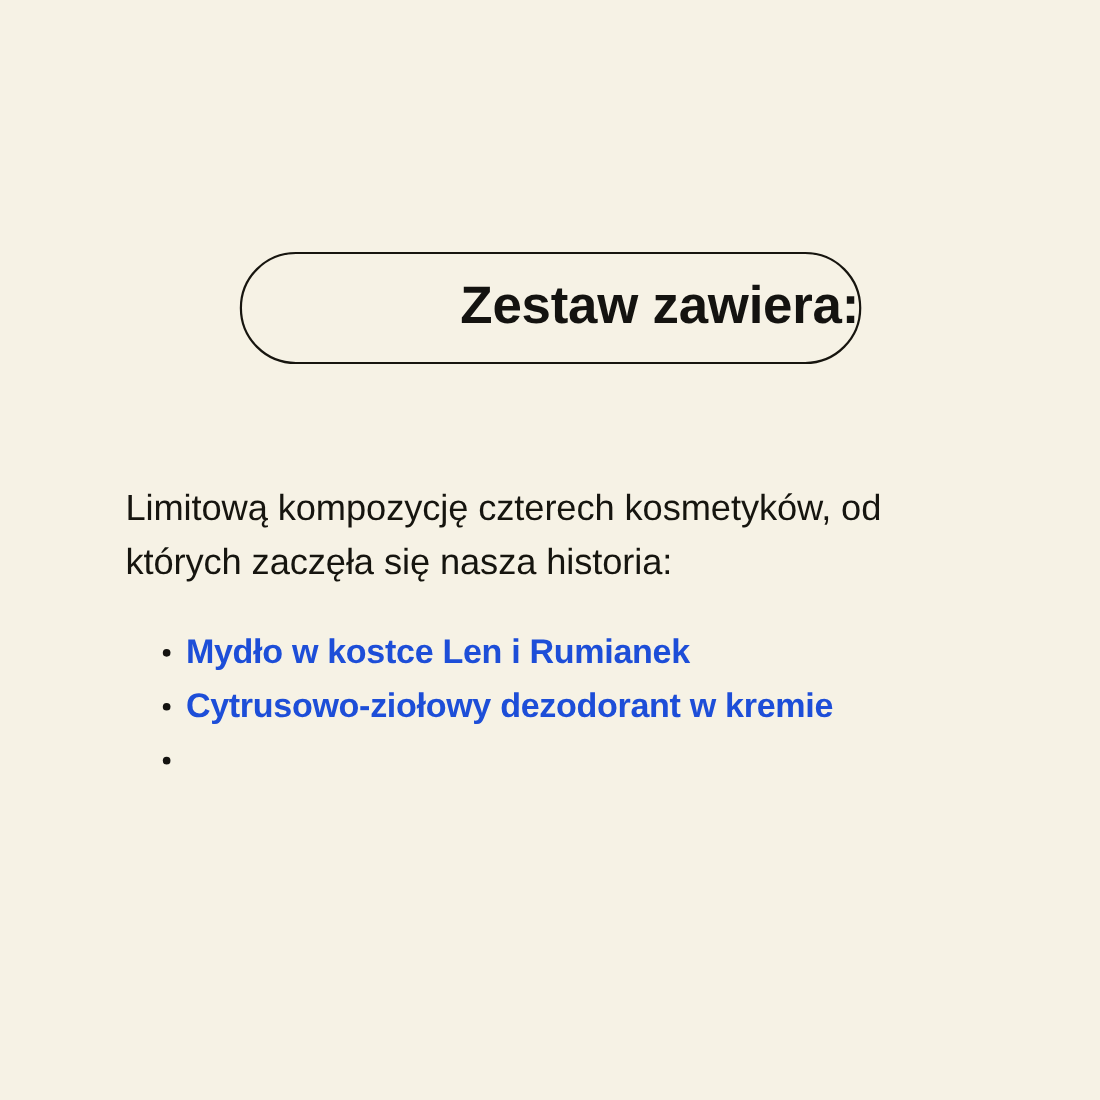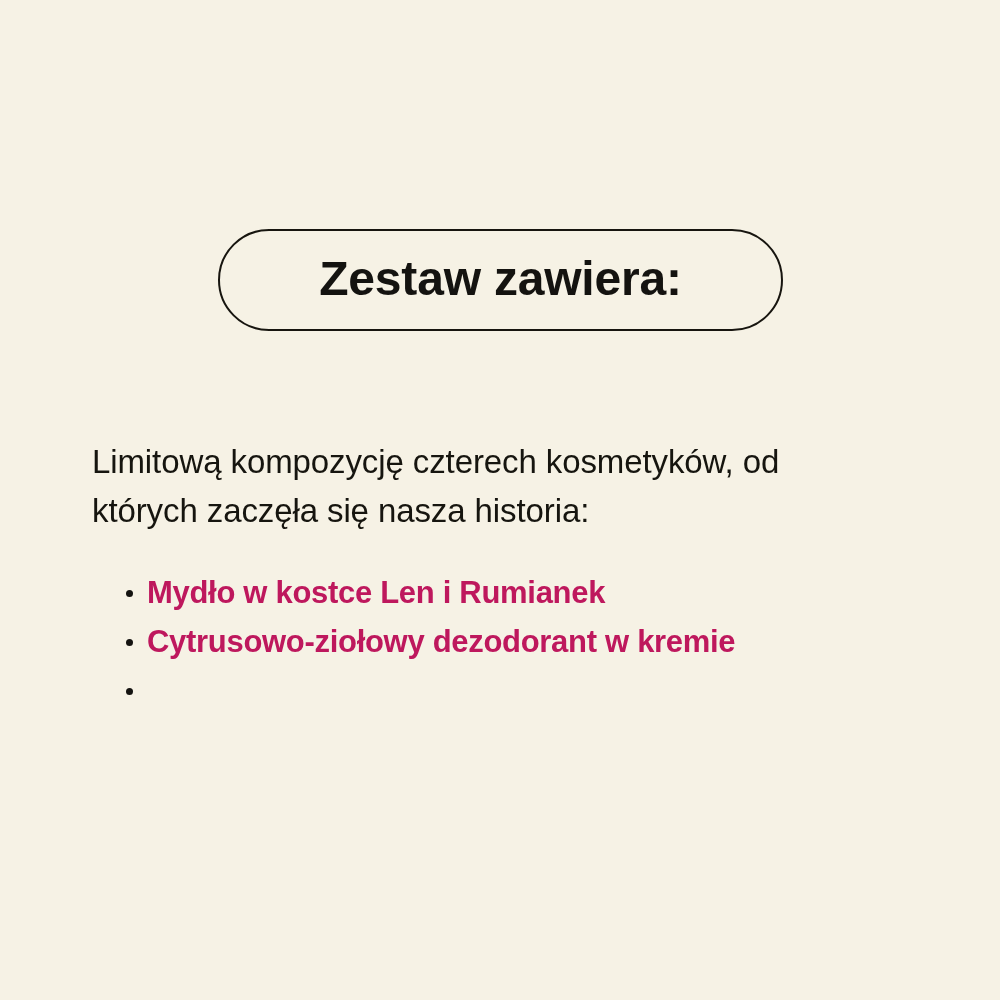--- a/index.html
+++ b/index.html
@@ -27,37 +27,37 @@
     left: 218px;
     top: 229px;
     width: 565px;
     height: 102px;
     box-sizing: border-box;
     border: 2.5px solid #17150f;
     border-radius: 51px;
     background: transparent;
     display: flex;
     align-items: center;
-    justify-content: center;
+    justify-content: flex-end;
   }
   .badge-title {
     font-family: "Liberation Sans", sans-serif;
     font-size: 48px;
     font-weight: bold;
     letter-spacing: -0.2px;
     line-height: 1;
     color: #141310;
     white-space: nowrap;
     transform: translateY(-1px);
   }
 
   
   .content {
     position: absolute;
-    left: 92px;
+    left: 114px;
     top: 404px;
     width: 790px;
   }
   .intro {
     font-family: "Liberation Sans", sans-serif;
     font-size: 33px;
     font-weight: normal;
     line-height: 49px;
     color: #16150f;
     letter-spacing: -0.1px;
@@ -70,21 +70,21 @@
     padding: 0;
     margin-top: 2px;
   }
   .bullet-item {
     position: relative;
     padding-left: 55px;
     font-family: "Liberation Sans", sans-serif;
     font-size: 31px;
     font-weight: bold;
     line-height: 49px;
-    color: #be185d;
+    color: #1d4ed8;
     letter-spacing: -0.3px;
     white-space: nowrap;
   }
   .bullet-dot {
     position: absolute;
     left: 34px;
     top: 22px;
     width: 7px;
     height: 7px;
     background: #141310;

